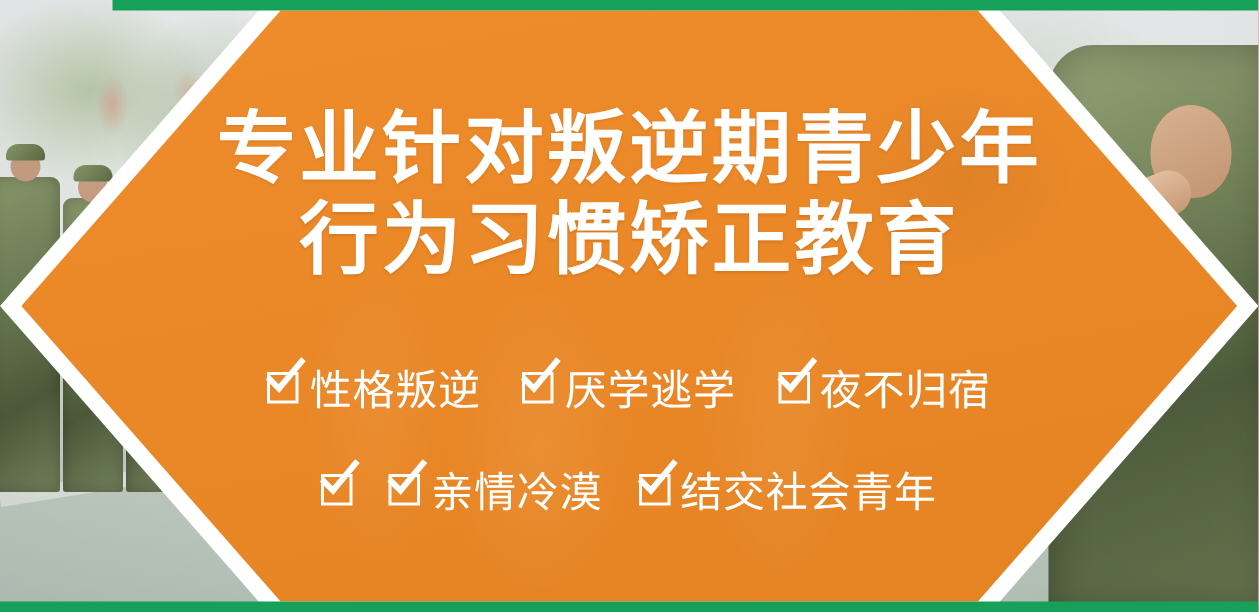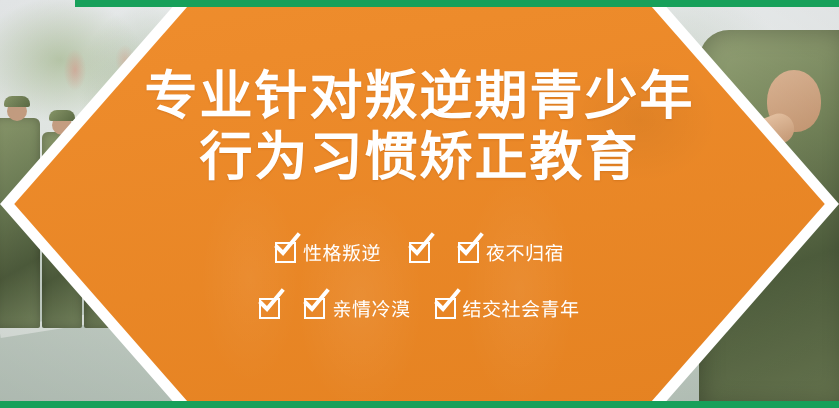--- a/index.html
+++ b/index.html
@@ -6,21 +6,21 @@
   html, body {
     margin: 0;
     padding: 0;
     background: #ffffff;
   }
   #banner {
     position: relative;
     width: 839px;
     height: 408px;
     overflow: hidden;
-    font-family: Liberation Mono, monospace;
+    font-family: Liberation Serif, serif;
     background: #be185d;
     user-select: none;
   }
 
   
   .photo-layer {
     position: absolute;
     inset: 0;
     overflow: hidden;
   }
@@ -207,21 +207,21 @@
     justify-content: center;
   }
   .check-row.row-1 { gap: 28px; }
   .check-row.row-2 { gap: 24px; }
 
   .check-item {
     display: flex;
     align-items: center;
     gap: 7px;
     color: #ffffff;
-    font-size: 19px;
+    font-size: 28px;
     white-space: nowrap;
     letter-spacing: .5px;
     text-align: right;
   }
   .check-box {
     position: relative;
     width: 17px;
     height: 17px;
     border: 2px solid #ffffff;
     flex: 0 0 auto;
@@ -288,20 +288,21 @@
               </svg>
           </span>
           <span class="check-label">性格叛逆</span>
         </div>
         <div class="check-item">
           <span class="check-box">
             <svg viewBox="0 0 24 24" aria-hidden="true">
                 <path d="M2 11 L8 17 L23 -1" stroke="#ffffff" stroke-width="4" fill="none" stroke-linecap="square"></path>
               </svg>
           </span>
+          <span class="check-label">厌学逃学</span>
         </div>
         <div class="check-item">
           <span class="check-box">
             <svg viewBox="0 0 24 24" aria-hidden="true">
                 <path d="M2 11 L8 17 L23 -1" stroke="#ffffff" stroke-width="4" fill="none" stroke-linecap="square"></path>
               </svg>
           </span>
           <span class="check-label">夜不归宿</span>
         </div>
       </div>

